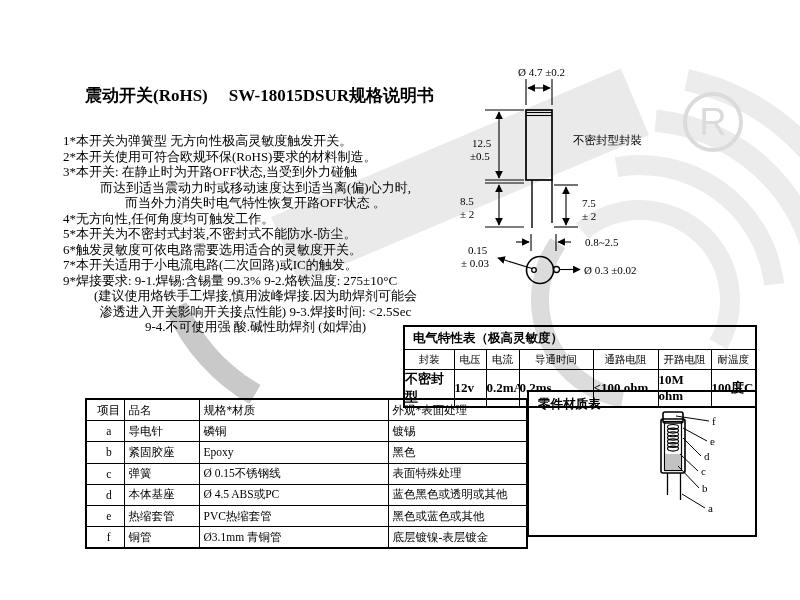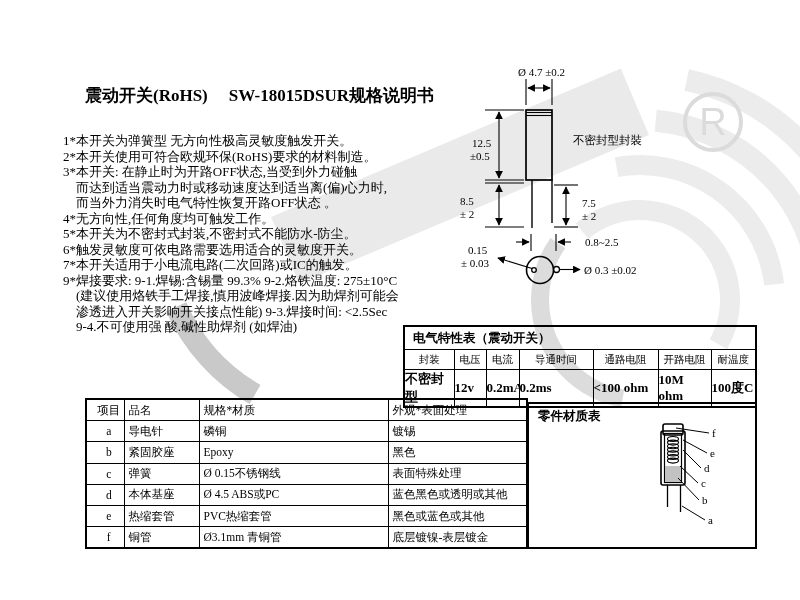--- a/index.html
+++ b/index.html
@@ -17,37 +17,37 @@
     border:4px solid #dbdbdb;border-radius:50%;
     display:flex;align-items:center;justify-content:center;
     color:#dbdbdb;font-size:38px;line-height:1;
     font-family:"Liberation Sans","DejaVu Sans",sans-serif;
   }
   
   #doc-title{left:85px;top:84px;font-size:17px;font-weight:bold;white-space:nowrap;}
   #doc-title .t-left{margin-right:21px;}
   
   #spec-notes{left:63px;top:133px;width:372px;font-size:13px;line-height:15.5px;white-space:nowrap;}
-  #spec-notes .ind{padding-left:13px;}
+  #spec-notes .ind{padding-left:13px;text-align:center;}
   
   table{border-collapse:collapse;table-layout:fixed;}
   td,th{border:1px solid #000;padding:0;overflow:hidden;font-weight:normal;}
   #elec-table{left:403px;top:325px;}
   #elec-table table{width:354px;border:2px solid #000;}
   #elec-table .tt{font-size:12.5px;font-weight:bold;text-align:left;padding:2px 0 2px 8px;height:18px;}
   #elec-table .hd td{font-size:10.5px;text-align:center;height:19px;}
   #elec-table .vl td{font-size:13px;text-align:left;height:22px;font-weight:bold;}
   
   #parts-table{left:85px;top:398px;}
   #parts-table table{width:441px;border:2.5px solid #000;}
   #parts-table td{font-size:11.5px;height:20.2px;text-align:left;padding-left:4px;}
   #parts-table td.c{text-align:center;padding-left:7px;}
   
   #material-panel{
-    left:527px;top:402px;width:226px;height:143px;
+    left:527px;top:390px;width:226px;height:143px;
     border:2.5px solid #000;background:transparent;text-decoration:underline;
   }
   #material-panel .panel-title{position:absolute;left:9px;top:4px;font-size:12.5px;font-weight:bold;}
   #material-panel svg{position:absolute;right:2px;top:0;}
   
   svg text{font-family:"Liberation Serif","DejaVu Serif",serif;fill:#000;}
 </style>
 </head>
 <body>
 
@@ -150,21 +150,21 @@
       <col style="width:50px">
         <col style="width:32px">
         <col style="width:33px">
       <col style="width:74px">
         <col style="width:65px">
         <col style="width:53px">
         <col style="width:45px">
     </colgroup>
     <tbody>
         <tr>
-          <th class="tt" colspan="7">电气特性表（震动开关）</th>
+          <th class="tt" colspan="7">电气特性表（极高灵敏度）</th>
         </tr>
     <tr class="hd">
       <td>封装</td>
       <td>电压</td>
       <td>电流</td>
       <td>导通时间</td>
       <td>通路电阻</td>
       <td>开路电阻</td>
       <td>耐温度</td>
     </tr>

